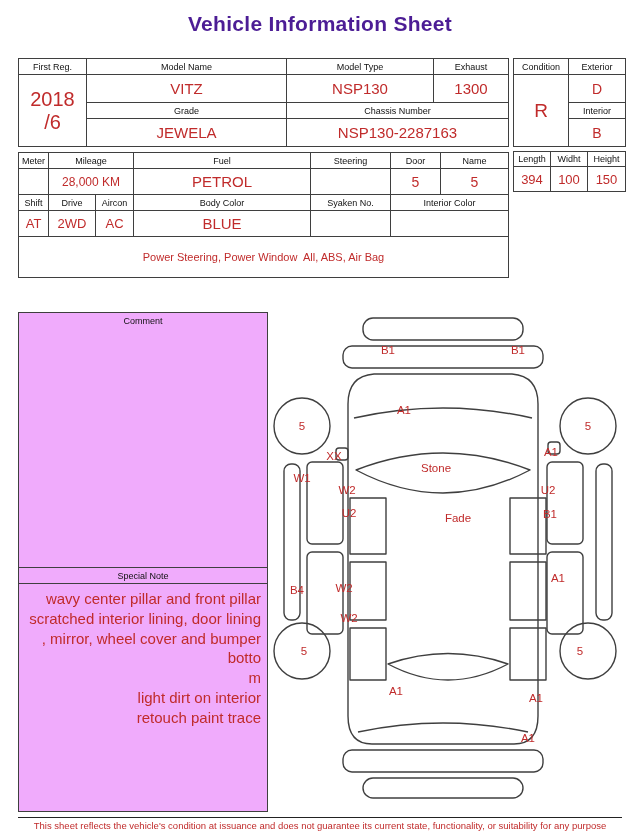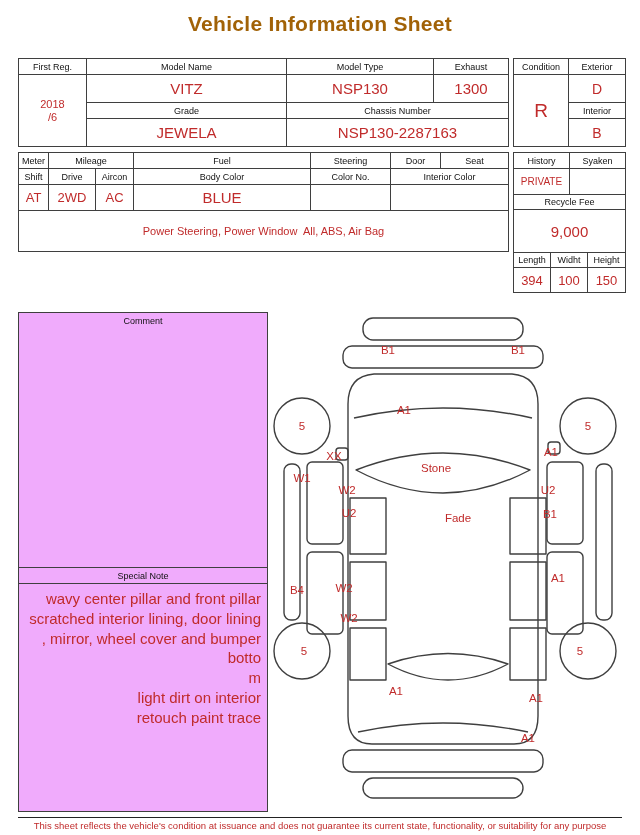--- a/index.html
+++ b/index.html
@@ -1,29 +1,29 @@
 <!DOCTYPE html>
 <html style="--red: #c02b2b; --line: #3f3f3f;"><head>
 <meta charset="utf-8">
 <style>
   :root { --red:#c02b2b; --line:#3f3f3f; }
   html,body{margin:0;padding:0;}
   body{width:640px;height:835px;background:#fff;font-family:"Liberation Sans",sans-serif;color:#1a1a1a;position:relative;overflow:hidden;}
   .page{position:absolute;inset:0;}
-  .title{position:absolute;top:12px;left:0;width:100%;text-align:center;font-size:21px;font-weight:bold;color:#a16207;letter-spacing:.3px;}
+  .title{position:absolute;top:12px;left:0;width:100%;text-align:center;font-size:21px;font-weight:bold;color:#4c1d95;letter-spacing:.3px;}
   .row{position:absolute;left:18px;display:flex;align-items:flex-start;}
   .r1{top:58px;} .r2{top:152px;}
   .ml2{margin-left:4px;}
   table.tbl{border-collapse:collapse;table-layout:fixed;}
   .tbl td{border:1px solid var(--line);padding:0;text-align:center;vertical-align:middle;overflow:hidden;}
   tr.h15{height:15px;} tr.h16{height:16px;} tr.h25{height:25px;} tr.h26{height:26px;} tr.h28{height:28px;} tr.h41{height:41px;} tr.h43{height:43px;}
   .hdr{font-size:9px;color:#111;}
   .val{color:var(--red);}
   .v10{font-size:10px;} .v12{font-size:12px;} .v13{font-size:13px;} .v14{font-size:14px;} .v15{font-size:15px;} .v19{font-size:19px;}
-  .first-reg{font-size:11px;text-align:left;padding-left:4px;white-space:pre-line;line-height:1.15;}
+  .first-reg{font-size:20px;text-align:left;padding-left:4px;white-space:pre-line;line-height:1.15;}
   .equip{font-size:11px;text-align:left;vertical-align:top;padding:2px 5px;color:var(--red);white-space:pre-wrap;}
   .comment-box{position:absolute;left:18px;top:312px;width:248px;height:255px;border:1px solid var(--line);background:#f0abfc;}
   .special-box{position:absolute;left:18px;top:567px;width:248px;height:243px;border:1px solid var(--line);background:#f0abfc;}
   .box-hdr{font-size:9px;text-align:center;padding:3px 0 2px;color:#111;}
   .special-box .box-hdr{border-bottom:1px solid var(--line);}
   .special-text{color:var(--red);font-size:15px;line-height:1.32;padding:5px 6px;white-space:pre-line;text-align:right;}
   .diagram{position:absolute;left:270px;top:312px;width:358px;height:496px;}
   .footer-rule{position:absolute;left:18px;top:817px;width:604px;border-top:1px solid #222;}
   .footer{position:absolute;left:18px;top:820px;width:604px;text-align:center;font-size:9.5px;color:var(--red);}
 </style>
@@ -102,67 +102,53 @@
           <col style="width:50px">
           <col style="width:68px">
         </colgroup>
       <tbody>
           <tr class="h16">
         <td class="hdr">Meter</td>
         <td class="hdr" colspan="2">Mileage</td>
         <td class="hdr">Fuel</td>
         <td class="hdr">Steering</td>
         <td class="hdr">Door</td>
-        <td class="hdr">Seat</td>
+        <td class="hdr">Name</td>
+      </tr>
+      <tr class="h26">
+        <td class="val"></td>
+        <td class="val v12" colspan="2">28,000 KM</td>
+        <td class="val v15">PETROL</td>
+        <td class="val"></td>
+        <td class="val v14">5</td>
+        <td class="val v14">5</td>
       </tr>
       <tr class="h16">
         <td class="hdr">Shift</td>
         <td class="hdr">Drive</td>
         <td class="hdr">Aircon</td>
         <td class="hdr">Body Color</td>
-        <td class="hdr">Color No.</td>
+        <td class="hdr">Syaken No.</td>
         <td class="hdr" colspan="2">Interior Color</td>
       </tr>
       <tr class="h26">
         <td class="val v13">AT</td>
         <td class="val v13">2WD</td>
         <td class="val v13">AC</td>
         <td class="val v15">BLUE</td>
         <td class="val"></td>
         <td class="val" colspan="2"></td>
       </tr>
       <tr class="h41">
         <td class="equip" colspan="7">Power Steering, Power Window  All, ABS, Air Bag</td>
       </tr>
     </tbody>
       </table>
 
     <div class="ml2" style="width:112px">
-      <table class="tbl" style="width:112px">
-        <colgroup>
-            <col style="width:56px">
-            <col style="width:56px">
-          </colgroup>
-        <tbody>
-            <tr class="h16">
-          <td class="hdr">History</td>
-          <td class="hdr">Syaken</td>
-        </tr>
-        <tr class="h26">
-          <td class="val v10">PRIVATE</td>
-          <td class="val"></td>
-        </tr>
-        <tr class="h15">
-          <td class="hdr" colspan="2">Recycle Fee</td>
-        </tr>
-        <tr class="h43">
-          <td class="val v15" colspan="2">9,000</td>
-        </tr>
-      </tbody>
-        </table>
       <table class="tbl" style="width:112px;margin-top:-1px">
         <colgroup>
             <col style="width:37px">
             <col style="width:37px">
             <col style="width:38px">
           </colgroup>
         <tbody>
             <tr class="h15">
           <td class="hdr">Length</td>
           <td class="hdr">Widht</td>

